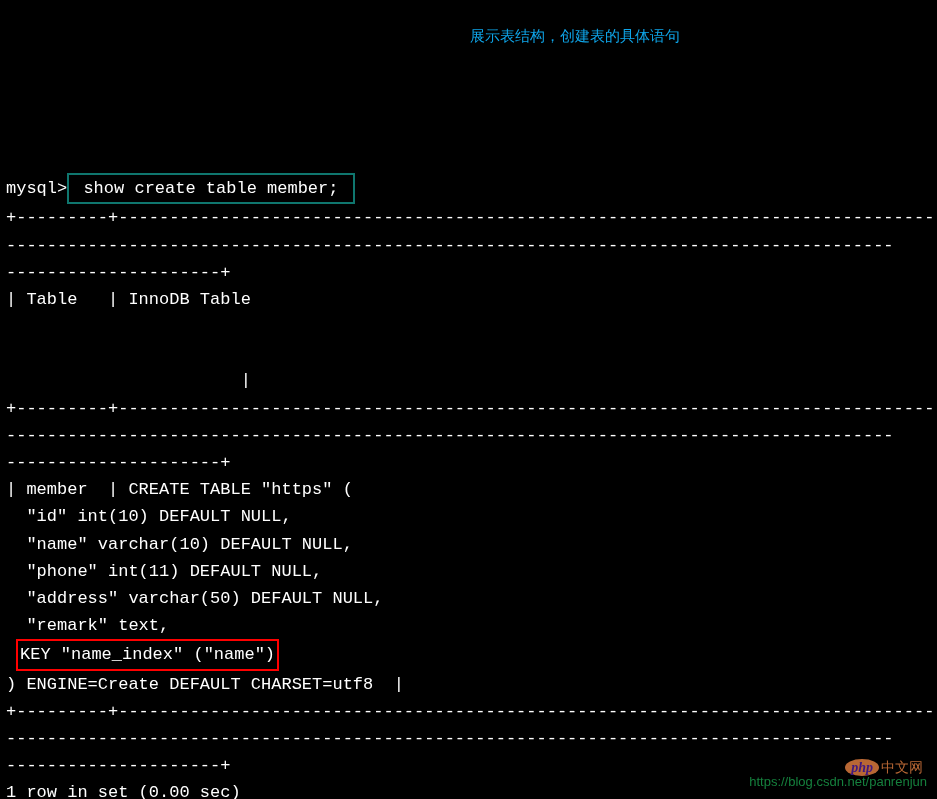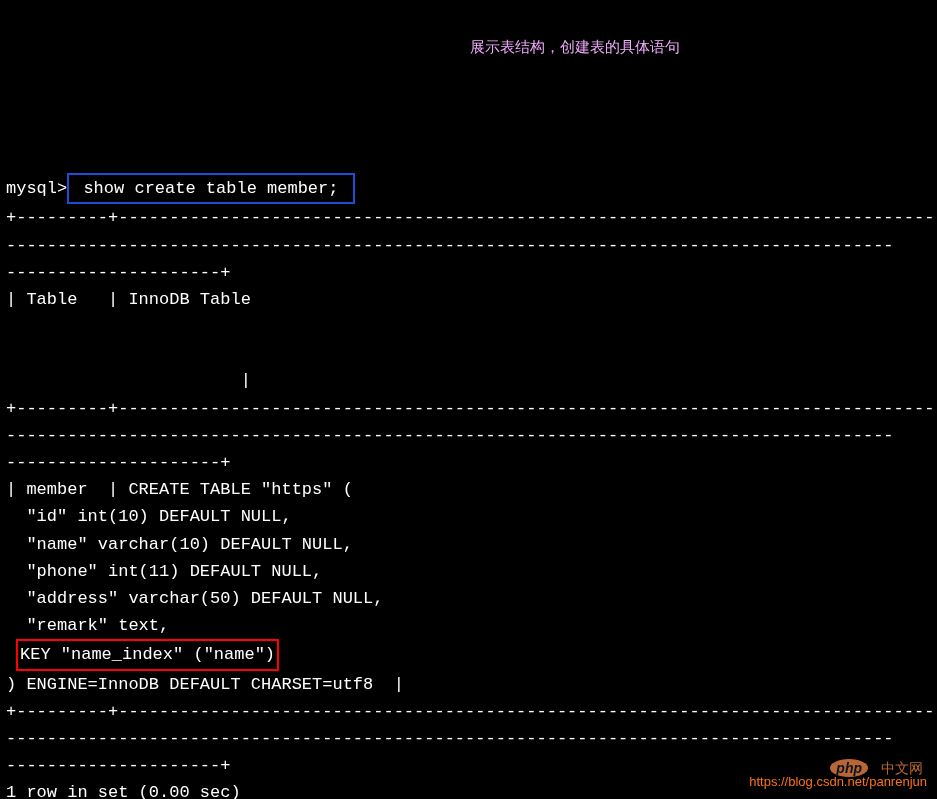--- a/index.html
+++ b/index.html
@@ -9,56 +9,57 @@
       font-family: "Consolas", "Monaco", "Courier New", monospace;
       font-size: 17px;
       line-height: 1.6;
       width: 937px;
       height: 799px;
       padding: 10px 6px;
       position: relative;
       overflow: hidden;
       white-space: pre;
     }
-    .cmd-box { border: 2px solid #1d4ed8; padding: 0 4px; display: inline-block; }
+    .cmd-box { border: 2px solid #0f766e; padding: 0 4px; display: inline-block; }
     .annotation {
       position: absolute;
-      color: #f0abfc;
+      color: #0ea5e9;
       font-family: "Microsoft YaHei", "SimSun", sans-serif;
       font-size: 15px;
-      top: 35px;
+      top: 24px;
       left: 470px;
       white-space: nowrap;
     }
     .key-box { border: 2px solid #ff0000; padding: 0 2px; display: inline-block; margin-left: 10px;}
     .watermark {
       position: absolute;
       bottom: 6px;
       right: 10px;
-      color: #f97316;
+      color: #15803d;
       font-size: 13px;
       font-family: Arial, sans-serif;
     }
     .php-logo {
       position: absolute;
       bottom: 20px;
       right: 14px;
       color: #d97a3e;
       font-size: 14px;
       opacity: 0.85;
       font-family: Arial, sans-serif;
     }
     .php-logo .oval {
       background: #d97a3e;
-      color: #0f172a;
+      color: #4c1d95;
       border-radius: 50%;
       padding: 1px 6px;
       font-weight: bold;
       font-style: italic;
-      margin-right: 13px;
+      margin-right: 2px;
+      font-family: Liberation Serif, serif;
     }
     .sep { letter-spacing: 0; }
   </style>
 </head>
 <body>
 
 
 
 <div class="annotation">展示表结构，创建表的具体语句</div>
 
@@ -73,21 +74,21 @@
 <span class="sep">+---------+</span><span class="sep">---------------------------------------------------------------------------------------</span>
 <span class="sep">---------------------------------------------------------------------------------------</span>
 <span class="sep">---------------------+</span>
 <span>| member  | CREATE TABLE "https" (</span>
 <span>  "id" int(10) DEFAULT NULL,</span>
 <span>  "name" varchar(10) DEFAULT NULL,</span>
 <span>  "phone" int(11) DEFAULT NULL,</span>
 <span>  "address" varchar(50) DEFAULT NULL,</span>
 <span>  "remark" text,</span>
 <span class="key-box"><span>KEY "name_index" ("name")</span></span>
-<span>) ENGINE=InnoDB DEFAULT CHARSET=utf8  |</span>
+<span>) ENGINE=Create DEFAULT CHARSET=utf8  |</span>
 <span class="sep">+---------+</span><span class="sep">---------------------------------------------------------------------------------------</span>
 <span class="sep">---------------------------------------------------------------------------------------</span>
 <span class="sep">---------------------+</span>
 <span>1 row in set (0.00 sec)</span>
 
 
 
 <div class="php-logo"><span class="oval">php</span><span>中文网</span></div>
 <div class="watermark">https://blog.csdn.net/panrenjun</div>
 

